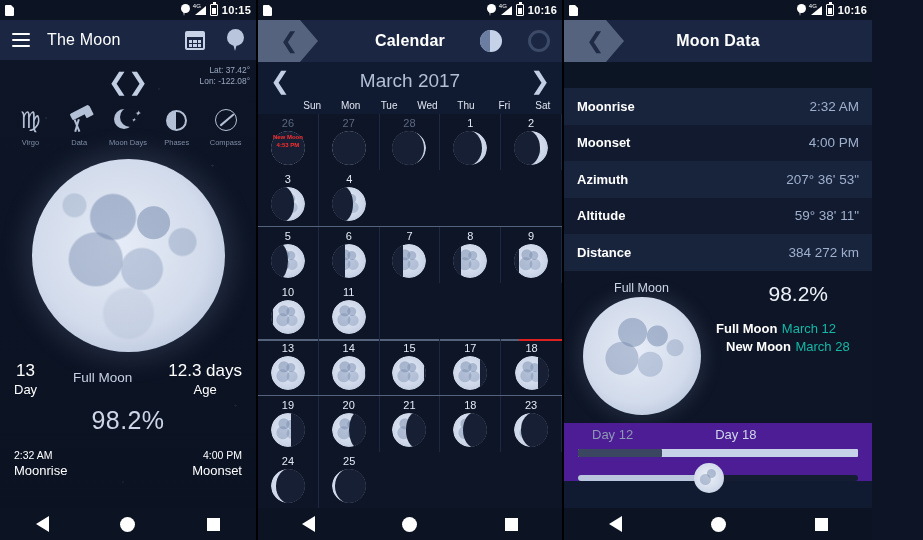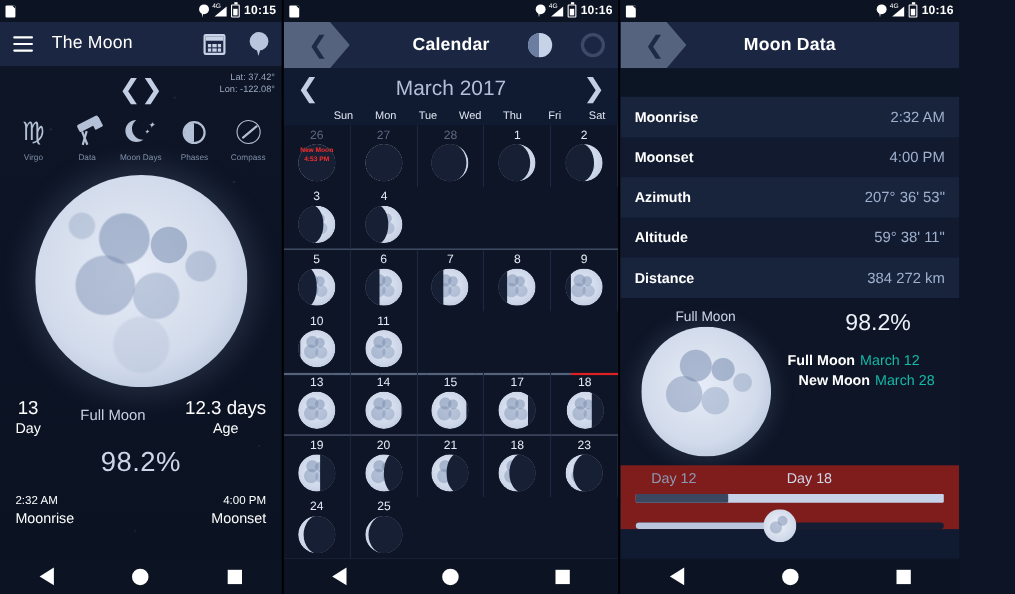--- a/index.html
+++ b/index.html
@@ -191,21 +191,21 @@
       radial-gradient(circle at 46% 45%, #e6ecf7 0%, #d2dbeb 58%, #b9c6de 82%, #9aa9c6 100%);
     box-shadow:0 0 18px 5px rgba(175,195,235,.13);
   }
   .md-events { position:absolute; left:152px; top:48px; }
   .md-ev-name { color:#fff; font-size:13px; font-weight:bold; }
   .md-ev-date { color:#14b8a6; font-size:13px; margin-top:2px; }
   .md-ev2 { margin-top:14px; }
   .md-ev2 .md-ev-name { margin-left:10px; }
   .md-ev2 .md-ev-date { margin-left:0; }
 
-  .sliders { background:#7f1d1d; padding:4px 14px 0; position:relative; }
+  .sliders { background:#4c1d95; padding:4px 14px 0; position:relative; }
   .day-labels { display:flex; align-items:baseline; }
   .day-l { color:#8d9ab4; font-size:13px; margin-left:14px; }
   .day-r { color:#cfd8e8; font-size:13px; margin-left:82px; }
   .track1 { height:8px; background:#c5d2e8; border-radius:1px; margin-top:7px; position:relative; }
   .track1 .fill { position:absolute; left:0; top:0; bottom:0; width:30%; background:#3b4660; border-radius:1px; }
   .track2 { height:6px; background:#141d32; border-radius:3px; margin-top:18px; position:relative; }
   .track2 .fill { position:absolute; left:0; top:0; bottom:0; width:44%; background:#b9c6de; border-radius:3px; }
   .track2 .knob { position:absolute; left:41.5%; top:-12px; width:30px; height:30px; border-radius:50%;
     background:
       radial-gradient(circle at 58% 35%, rgba(120,140,175,.5) 0 4px, transparent 5px),

